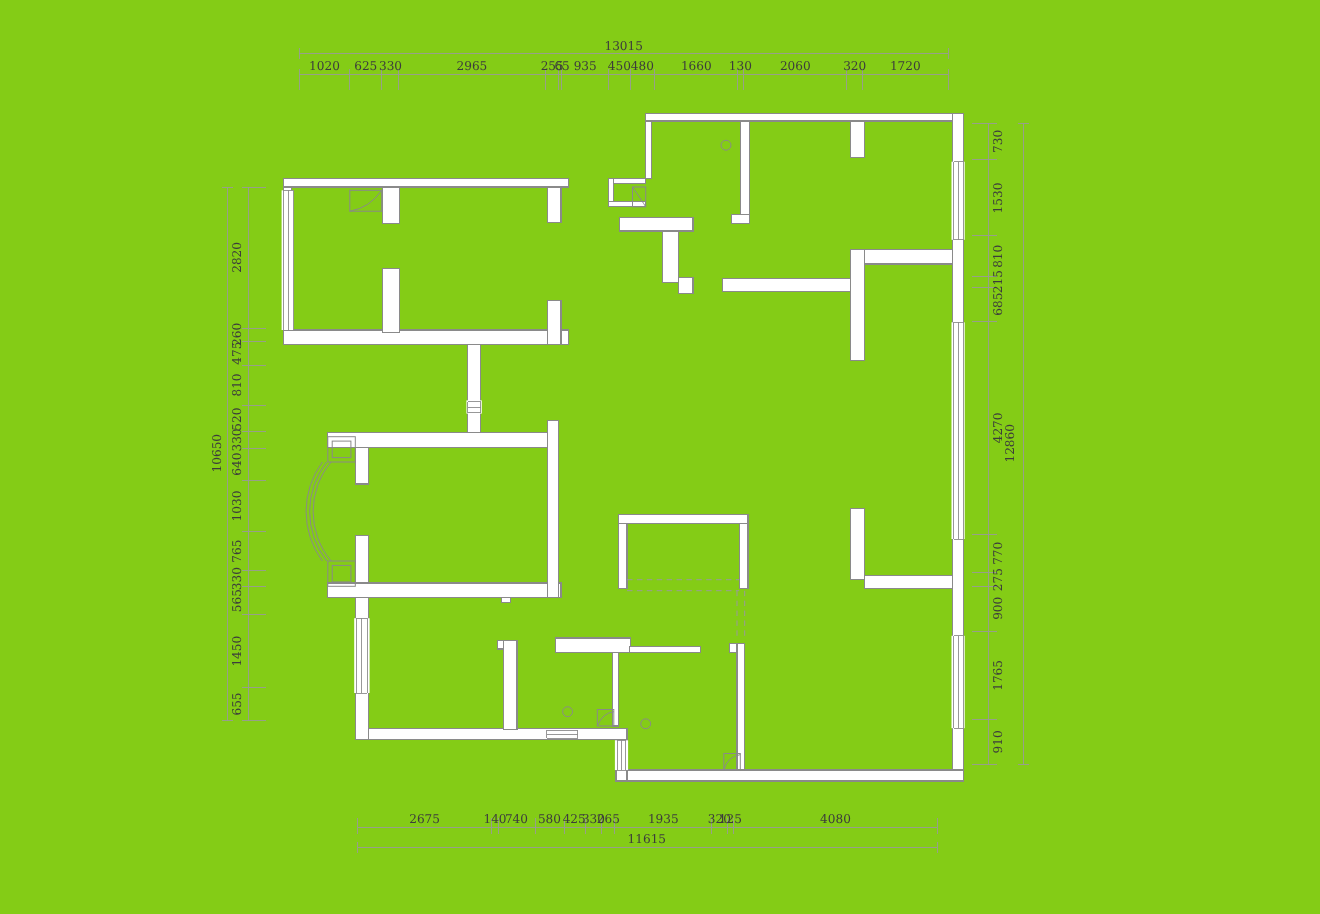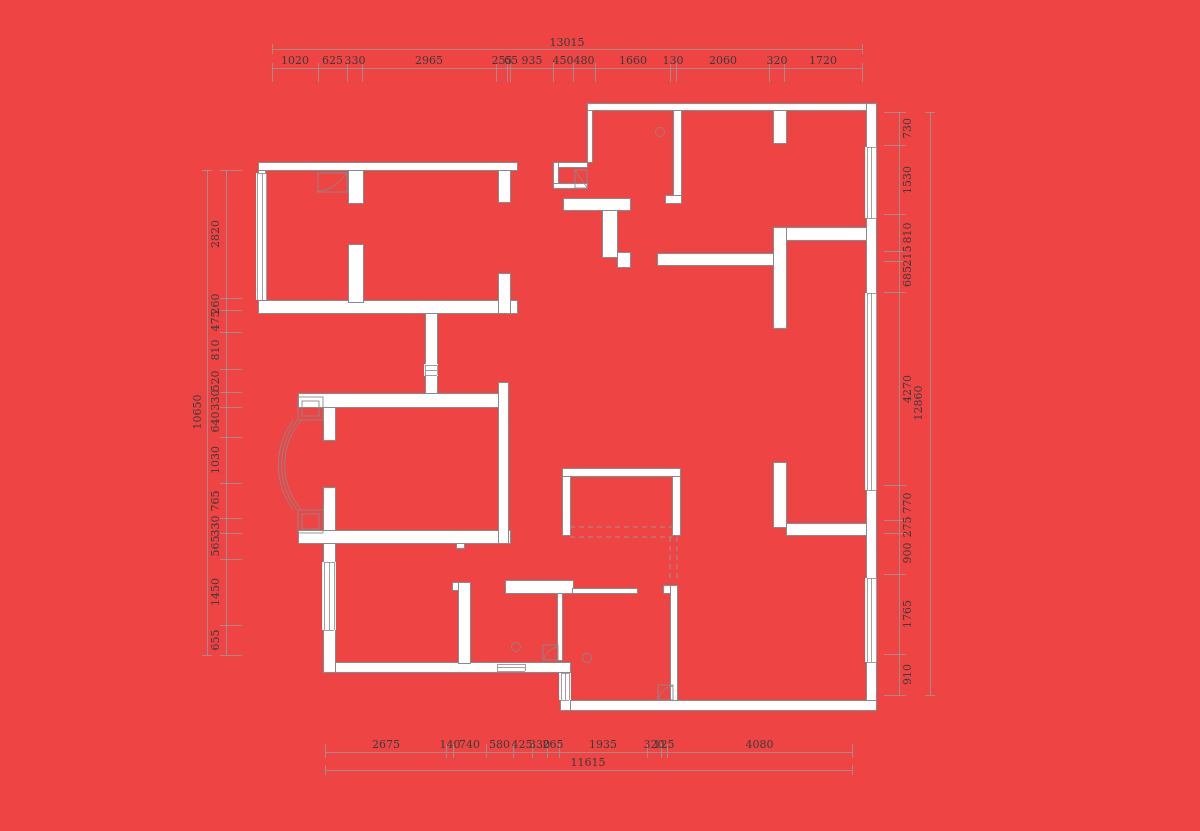--- a/index.html
+++ b/index.html
@@ -1,16 +1,16 @@
 <!DOCTYPE html>
 <html><head>
 <meta charset="utf-8">
 <style>
   html,body { margin:0; padding:0; background:#ffffff; }
-  #page { width:1200px; height:831px; background:#ef4444; position:relative; overflow:hidden; }
+  #page { width:1200px; height:831px; background:#84cc16; position:relative; overflow:hidden; }
   svg { display:block; }
   text { font-family:"DejaVu Serif","Liberation Serif",serif; font-size:11px; fill:#3c3c3c; }
   .wall  { fill:#ffffff; stroke:#8a8a8a; stroke-width:1; shape-rendering:crispEdges; }
   .sym   { fill:none; stroke:#8a8a8a; stroke-width:0.9; }
   .glz   { fill:none; stroke:#8a8a8a; stroke-width:0.8; shape-rendering:crispEdges; }
   .wfill { fill:#ffffff; stroke:none; }
   .dimln { fill:none; stroke:#9a9a9a; stroke-width:0.8; shape-rendering:crispEdges; }
   .tick  { fill:none; stroke:#9a9a9a; stroke-width:0.8; shape-rendering:crispEdges; }
   .dash  { fill:none; stroke:#9a9a9a; stroke-width:0.9; stroke-dasharray:5 4; }
 </style>

